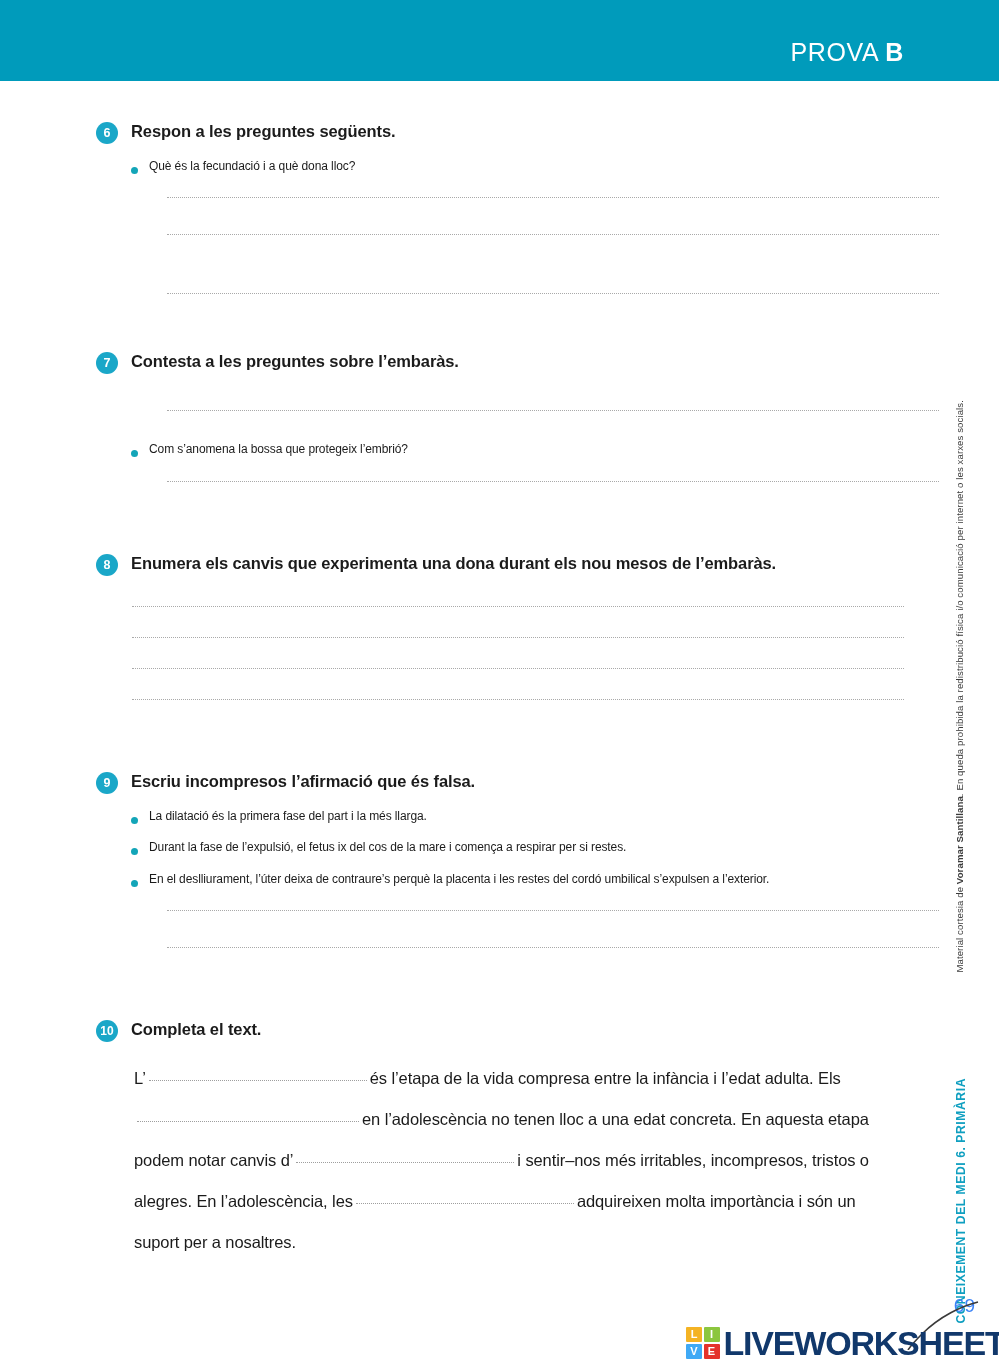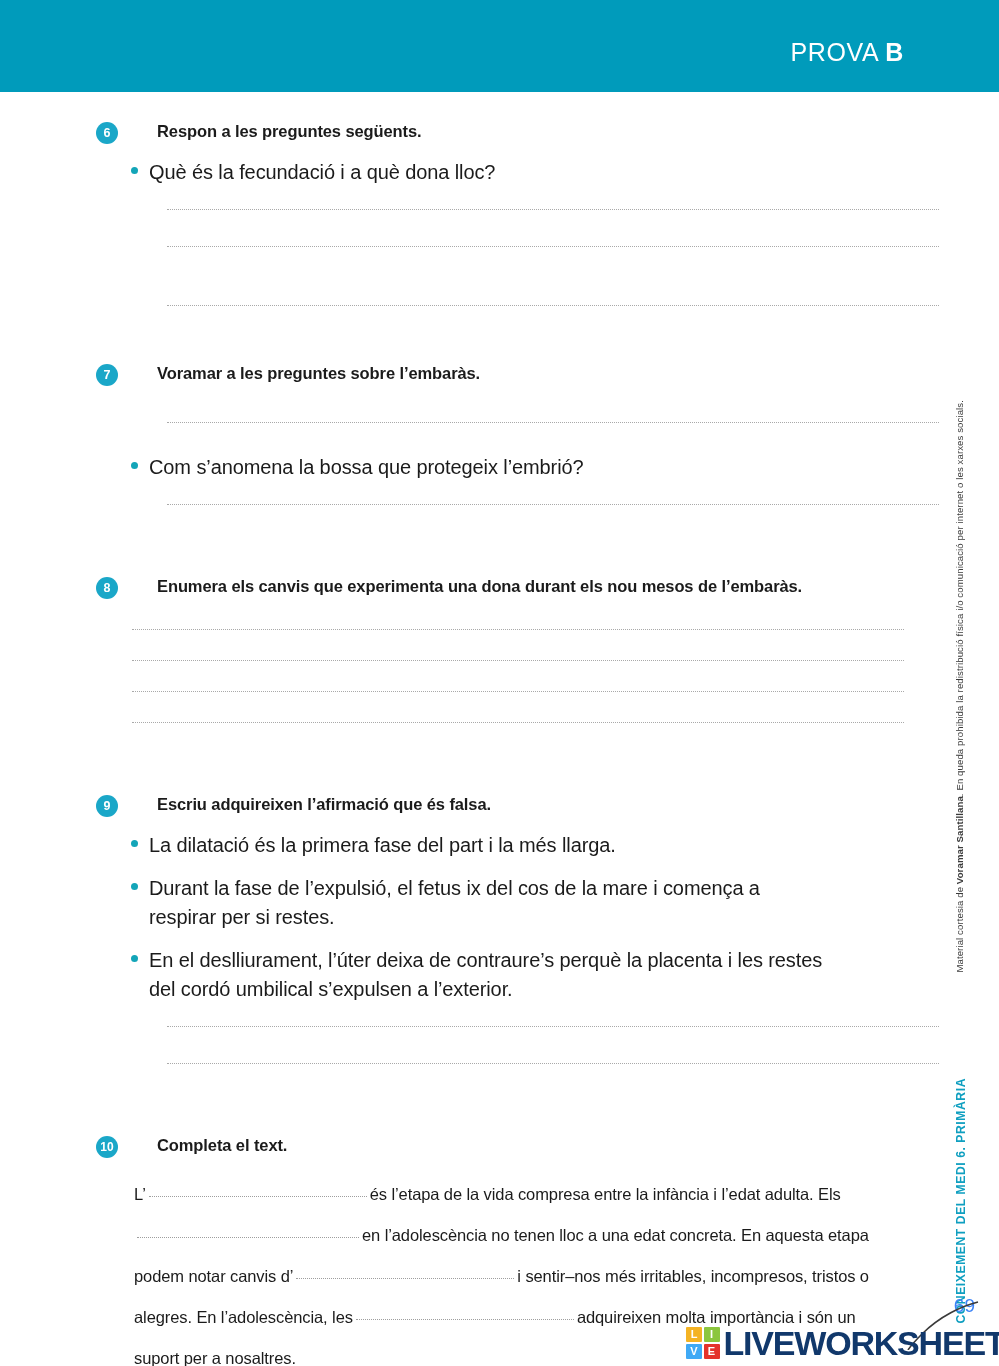--- a/index.html
+++ b/index.html
@@ -17,21 +17,21 @@
     width: 999px;
     height: 1366px;
     background: #ffffff;
   }
 
   
   .header-band {
     position: absolute;
     top: 0; left: 0;
     width: 999px;
-    height: 92px;
+    height: 81px;
     background: #009bbb;
   }
   .header-title {
     position: absolute;
     right: 95px;
     top: 40px;
     color: #ffffff;
     font-size: 25px;
     letter-spacing: 0.6px;
     font-weight: 400;
@@ -70,40 +70,39 @@
     text-align: center;
     margin-top: 2px;
   }
   .badge.wide { font-size: 12px; }
   .ex-title {
     font-size: 16.5px;
     font-weight: 700;
     color: #1b1b1b;
     line-height: 1.35;
     letter-spacing: -0.1px;
-    margin-left: 26px;
   }
 
   
   .bullets { margin-left: 35px; margin-top: 14px; }
   .bullet-row {
     display: flex;
     align-items: flex-start;
     gap: 11px;
     margin-bottom: 0;
   }
   .bullet-dot {
     flex: 0 0 auto;
     width: 7px; height: 7px;
     border-radius: 50%;
     background: #13a5b8;
     margin-top: 9px;
   }
   .bullet-text {
-    font-size: 20px;
+    font-size: 12px;
     color: #1b1b1b;
     line-height: 1.45;
     letter-spacing: -0.1px;
     max-width: 760px;
   }
 
   
   .ans-lines { margin-left: 36px; }
   .ans-line {
     height: 0;
@@ -257,21 +256,21 @@
           <div class="ans-line"></div>
         </div>
       </div>
     </div>
 
     <div class="gap-30"></div>
 
     <div class="exercise">
       <div class="ex-head">
         <div class="badge">7</div>
-        <div class="ex-title">Voramar a les preguntes sobre l’embaràs.</div>
+        <div class="ex-title">Contesta a les preguntes sobre l’embaràs.</div>
       </div>
       <div class="bullets">
 
         <div class="gap-22"></div>
         <div class="ans-lines">
           <div class="ans-line"></div>
         </div>
 
         <div class="gap-30"></div>
 
@@ -303,21 +302,21 @@
         <div class="gap-30"></div>
         <div class="ans-line"></div>
       </div>
     </div>
 
     <div class="gap-44"></div>
 
     <div class="exercise">
       <div class="ex-head">
         <div class="badge">9</div>
-        <div class="ex-title">Escriu adquireixen l’afirmació que és falsa.</div>
+        <div class="ex-title">Escriu incompresos l’afirmació que és falsa.</div>
       </div>
       <div class="bullets">
 
         <div class="bullet-row">
           <div class="bullet-dot"></div>
           <div class="bullet-text">La dilatació és la primera fase del part i la més llarga.</div>
         </div>
         <div class="gap-14"></div>
 
         <div class="bullet-row">

